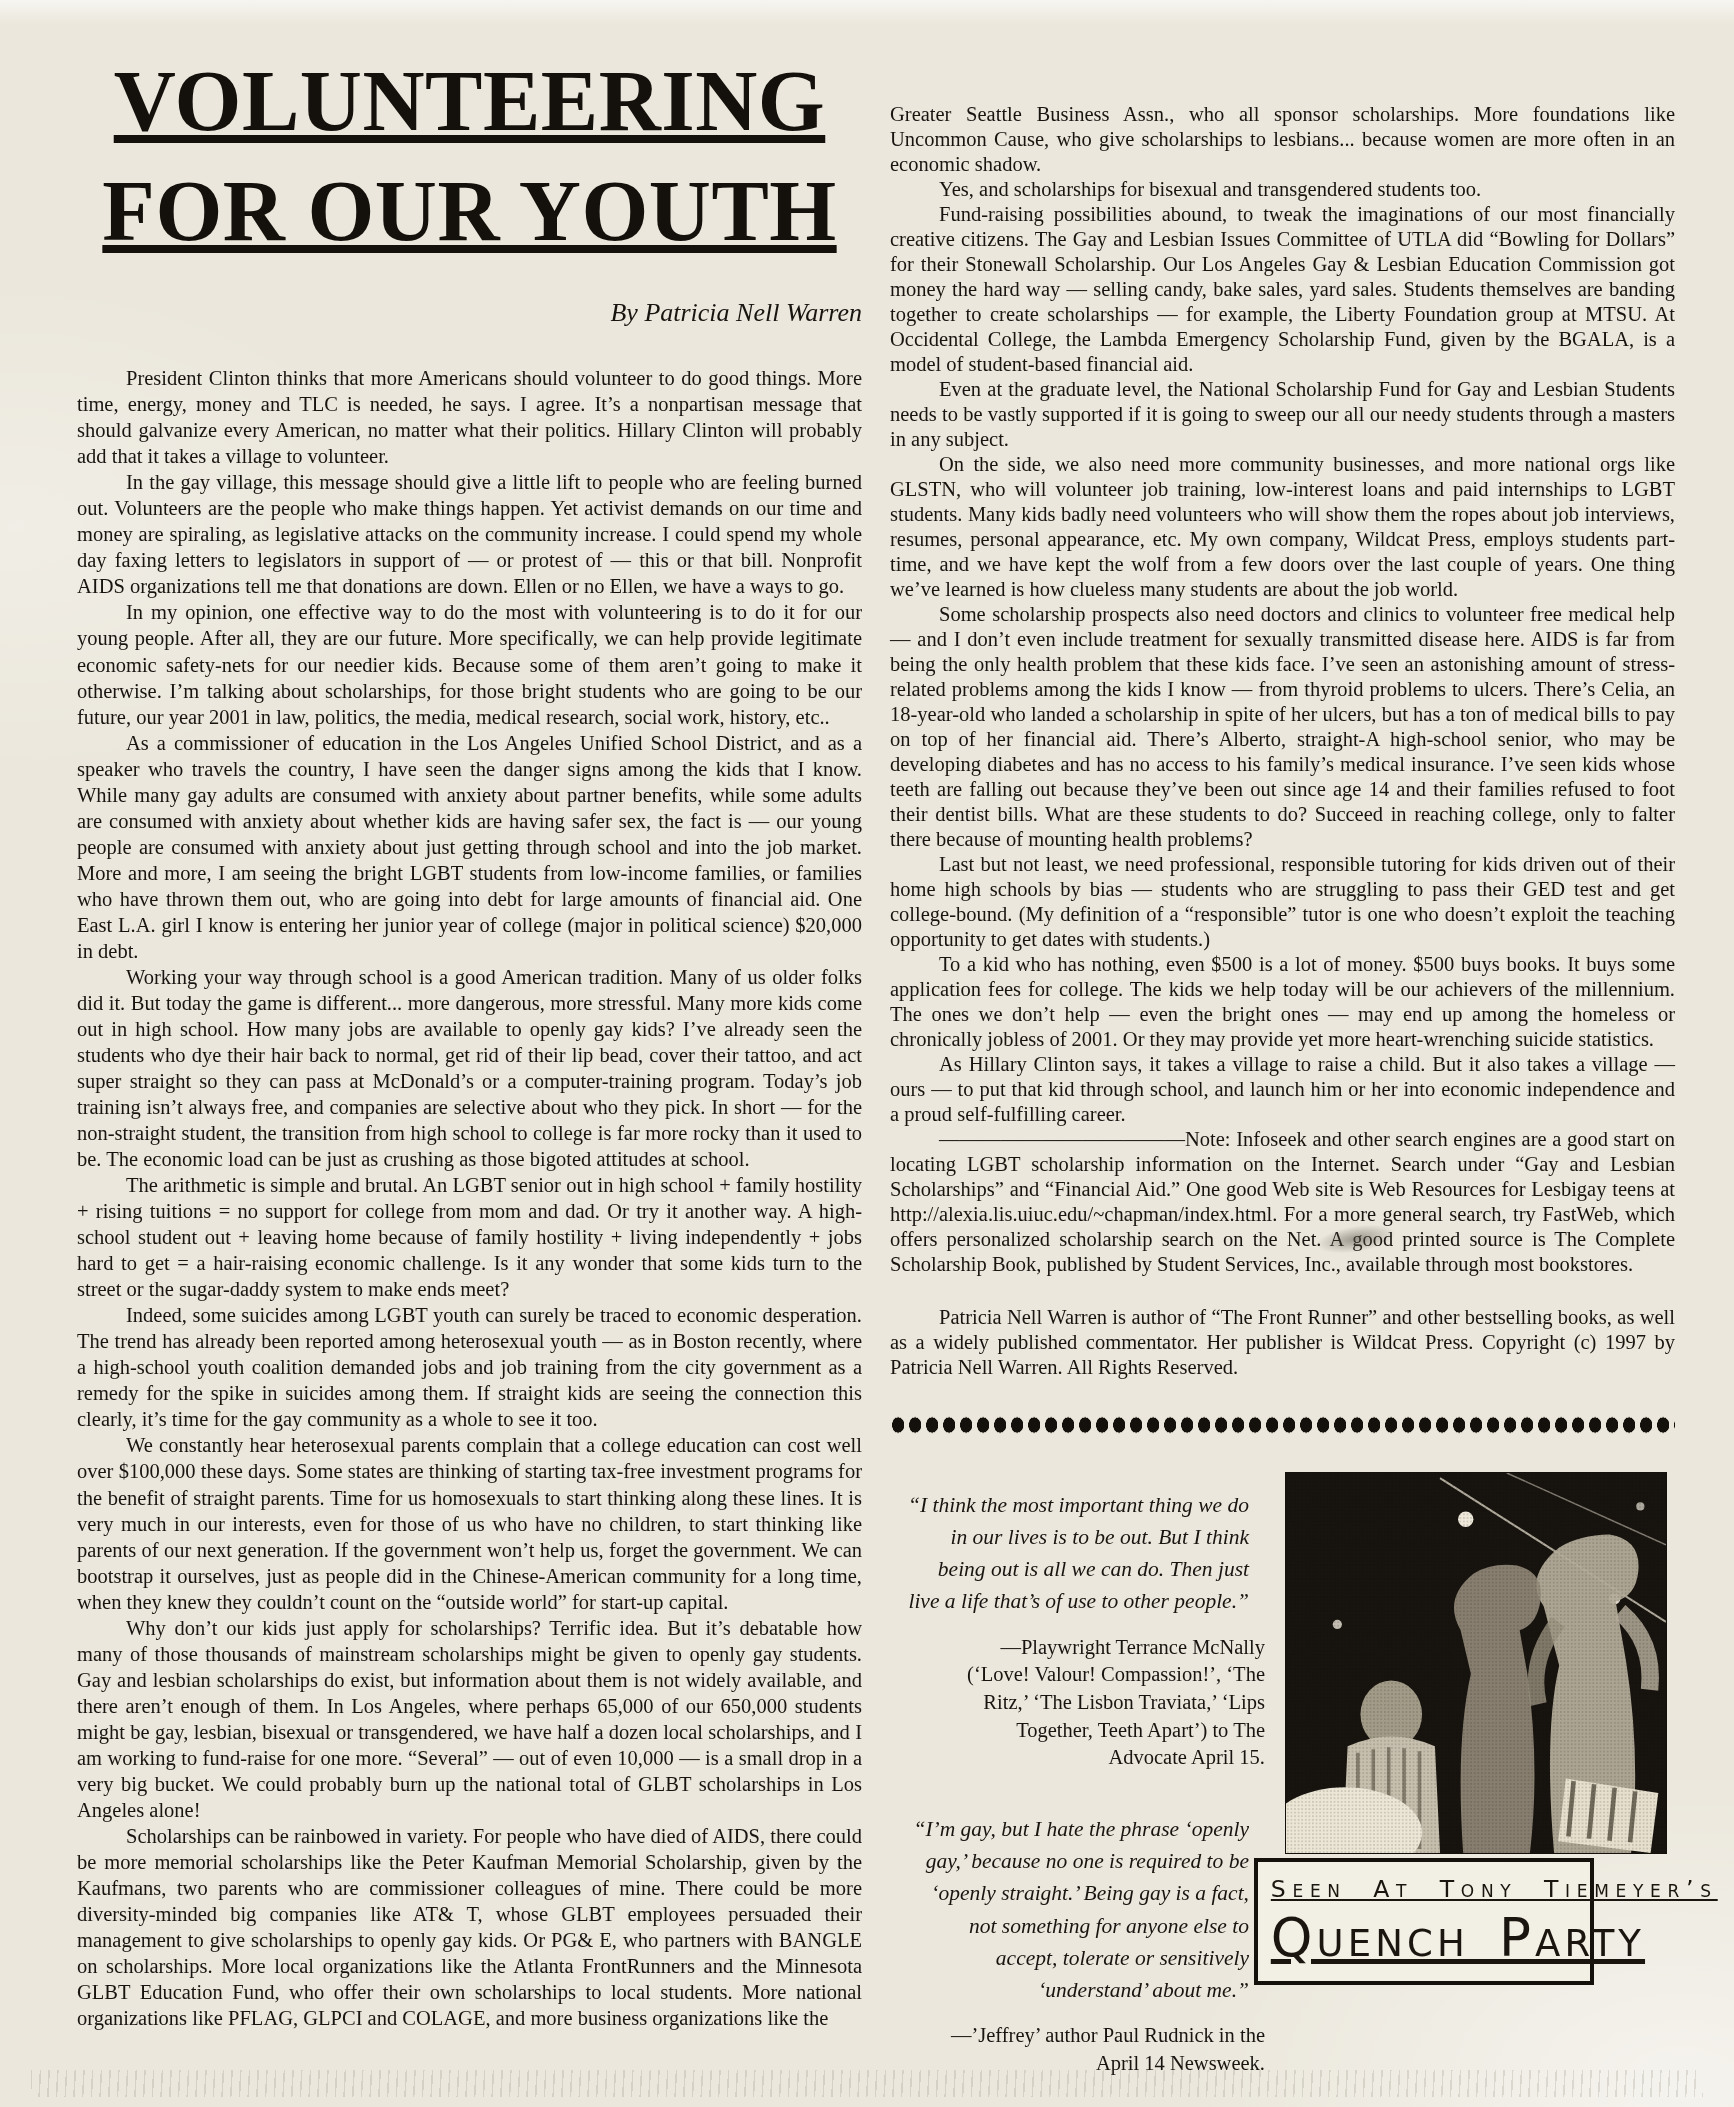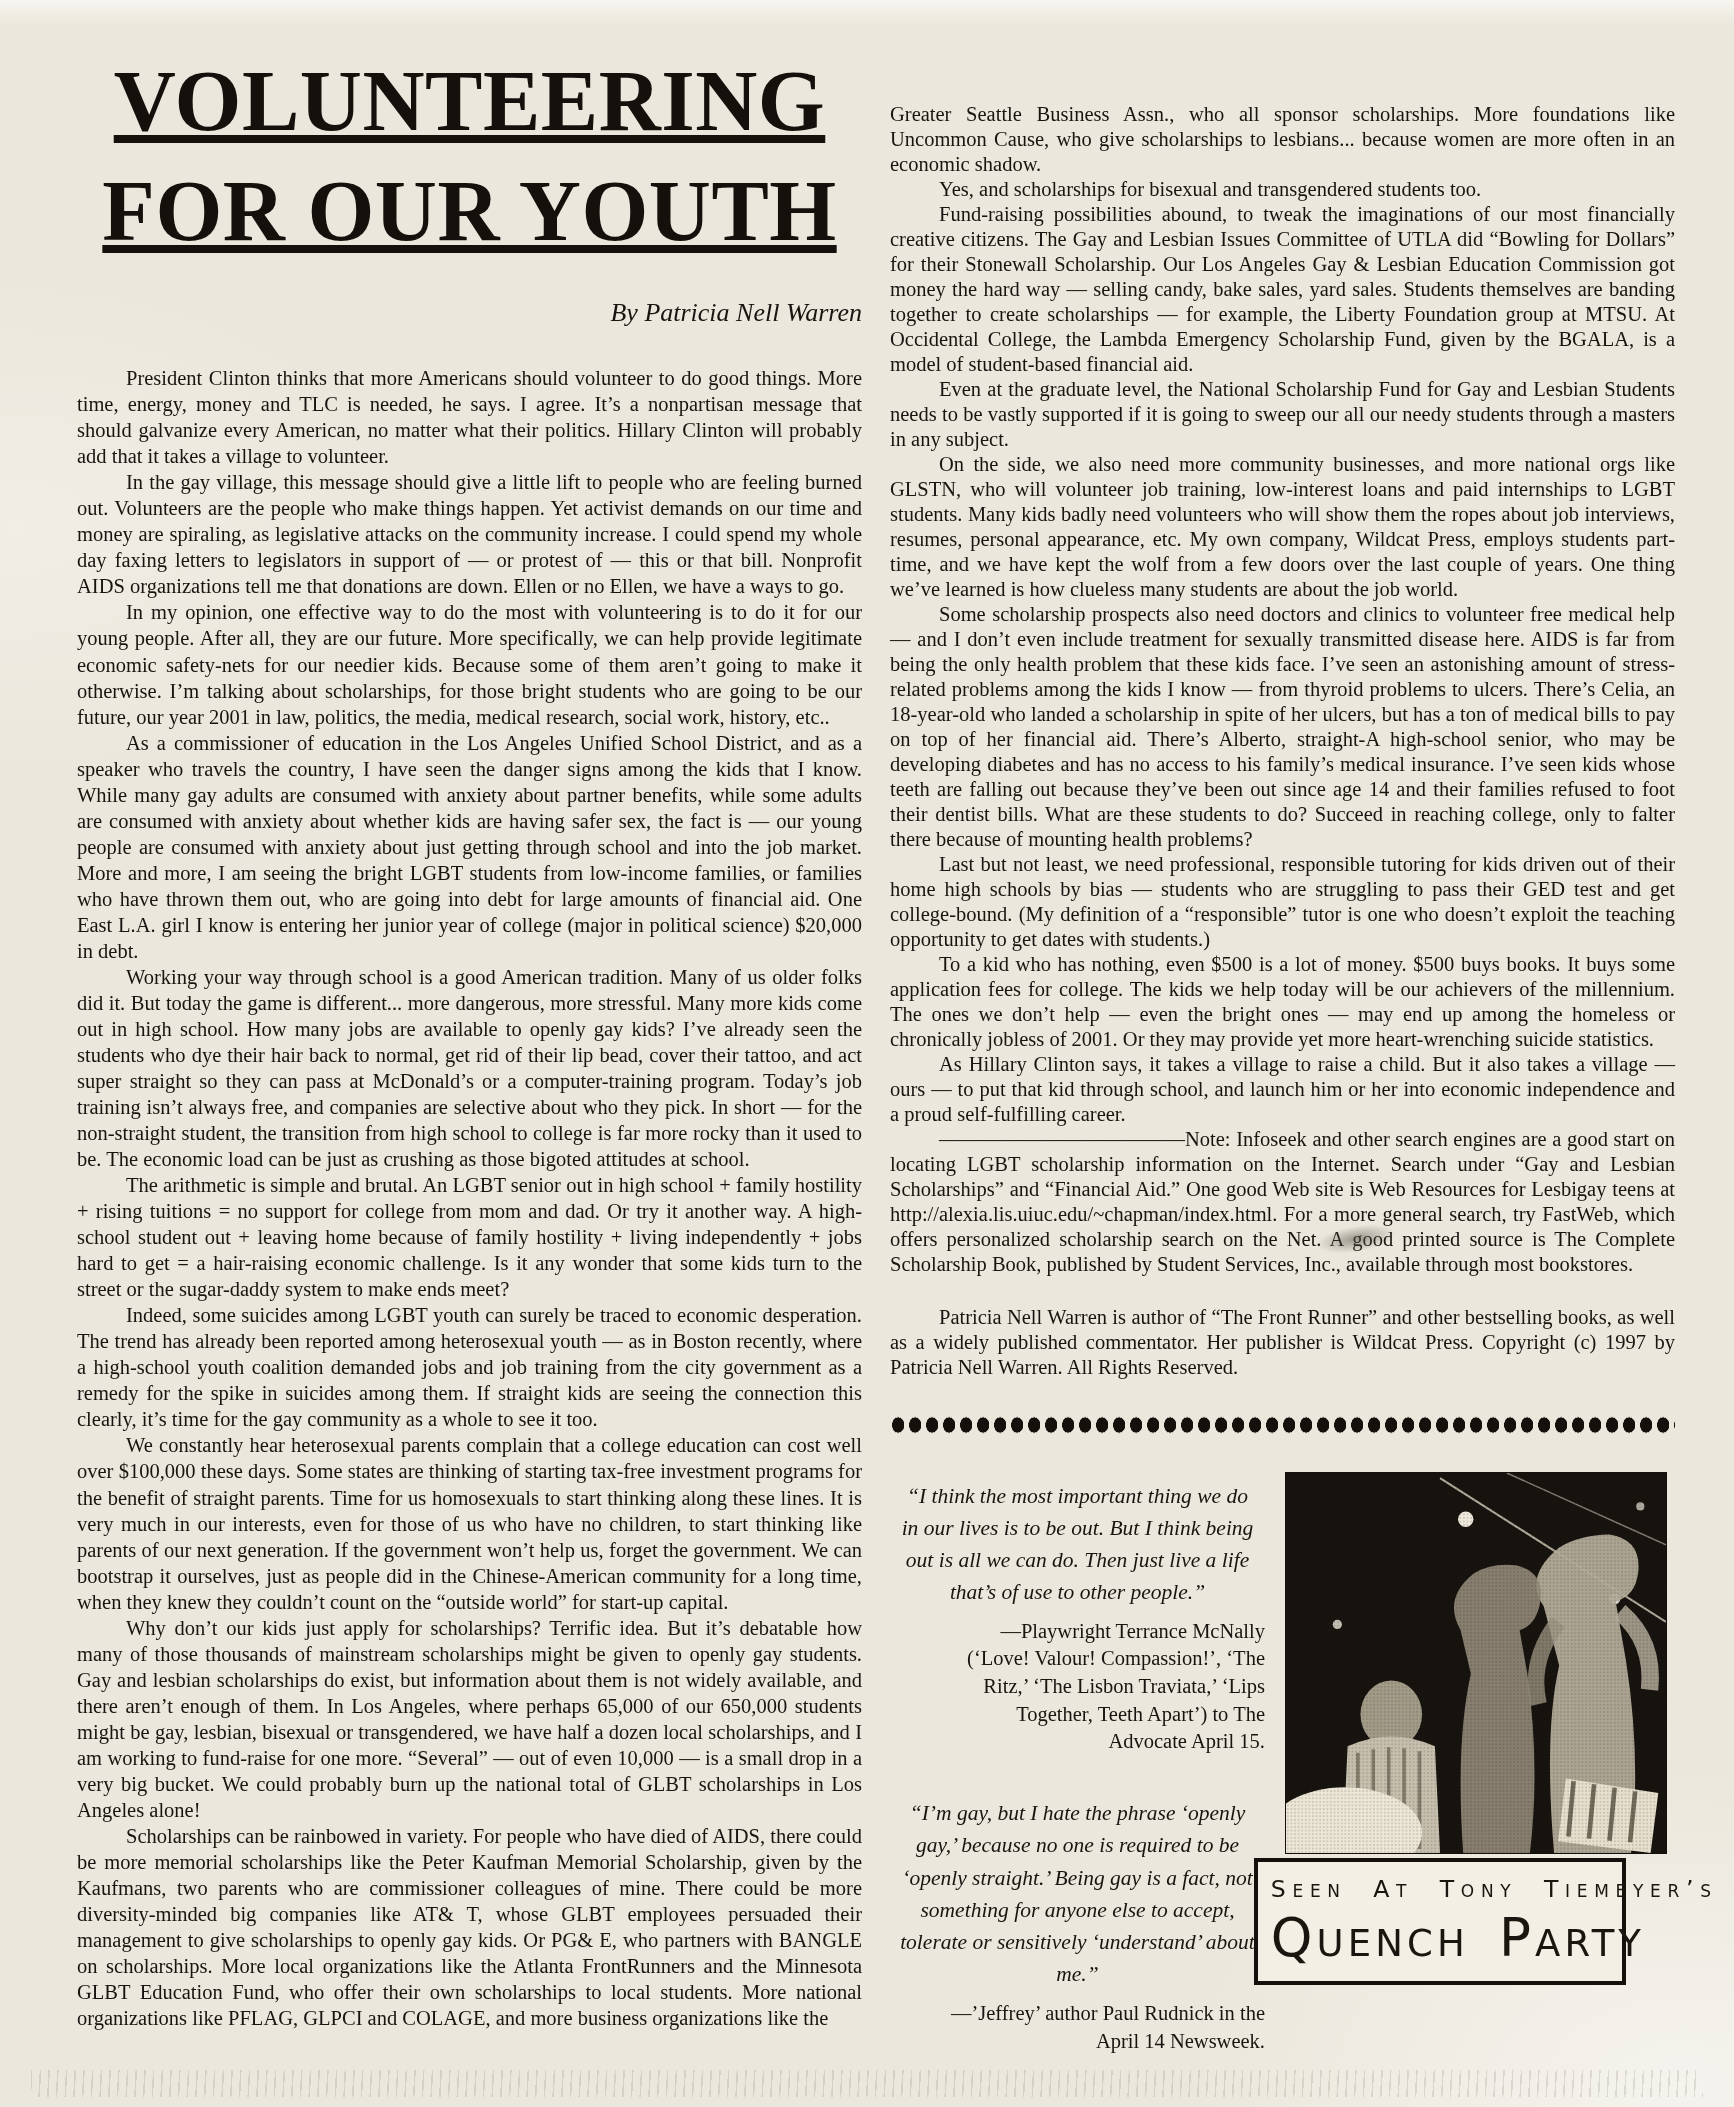--- a/index.html
+++ b/index.html
@@ -33,44 +33,44 @@
     background-image:radial-gradient(ellipse 6.2px 7.7px at 8.2px 11.8px, #14110c 97%, transparent 100%);
     background-size:17px 23.6px; background-repeat:repeat-x;
   }
   .quote-section { display:flex; gap:20.5px; margin-top:36px; }
   .quotes-col { width:375px; }
   h2.qu-heading {
     margin:9.2px 0 44px; font-size:37px; font-weight:bold; letter-spacing:1.5px;
     font-variant:small-caps; color:#14110c;
   }
   p.quote-text {
-    margin:7px; font-style:italic; font-size:21.5px; line-height:1.5;
-    text-align:center; text-indent:0 !important;
+    margin:16px; font-style:italic; font-size:21.5px; line-height:1.5;
+    text-align:right; text-indent:0 !important;
   }
   p.quote-text.q2 { margin-top:41px; }
   p.quote-attr {
     margin:9.2px 0 0 59px; font-size:20.5px; line-height:1.35;
     text-align:right; text-indent:0 !important;
   }
   .photo-col { width:380px; }
   .photo {
     position:relative; width:380px; height:380px; background:#17130e;
     outline:1px solid #14110c;
   }
   .photo svg { display:block; width:100%; height:100%; }
   .photo::after {
     content:""; position:absolute; inset:0;
     background-image:radial-gradient(rgba(10,8,5,.9) 0.5px, transparent 0.8px);
     background-size:3.6px 3.6px; opacity:.28; pointer-events:none;
   }
   .caption-box {
-    width:372px; margin-left:-32px; margin-top:5.1px;
+    width:340px; margin-left:-32px; margin-top:5.1px;
     border:4.1px solid #14110c; background:#f2efe5;
     padding:13.3px 13.3px 15.4px; box-sizing:border-box;
-    font-family:"DejaVu Sans","Liberation Sans",sans-serif; color:#1a160f;
+    font-family:"DejaVu Sans","Liberation Sans",sans-serif; color:#1a160f;text-decoration:underline;
   }
   .cap-line1 {
     font-size:23.6px; letter-spacing:6.7px; word-spacing:12.3px;
     font-variant:small-caps; white-space:nowrap;
   }
   .cap-line2 {
     margin-top:7.2px; font-size:53px; letter-spacing:4.1px; word-spacing:9.2px;
     font-variant:small-caps; line-height:1.05; white-space:nowrap;
   }
   .smudge {

